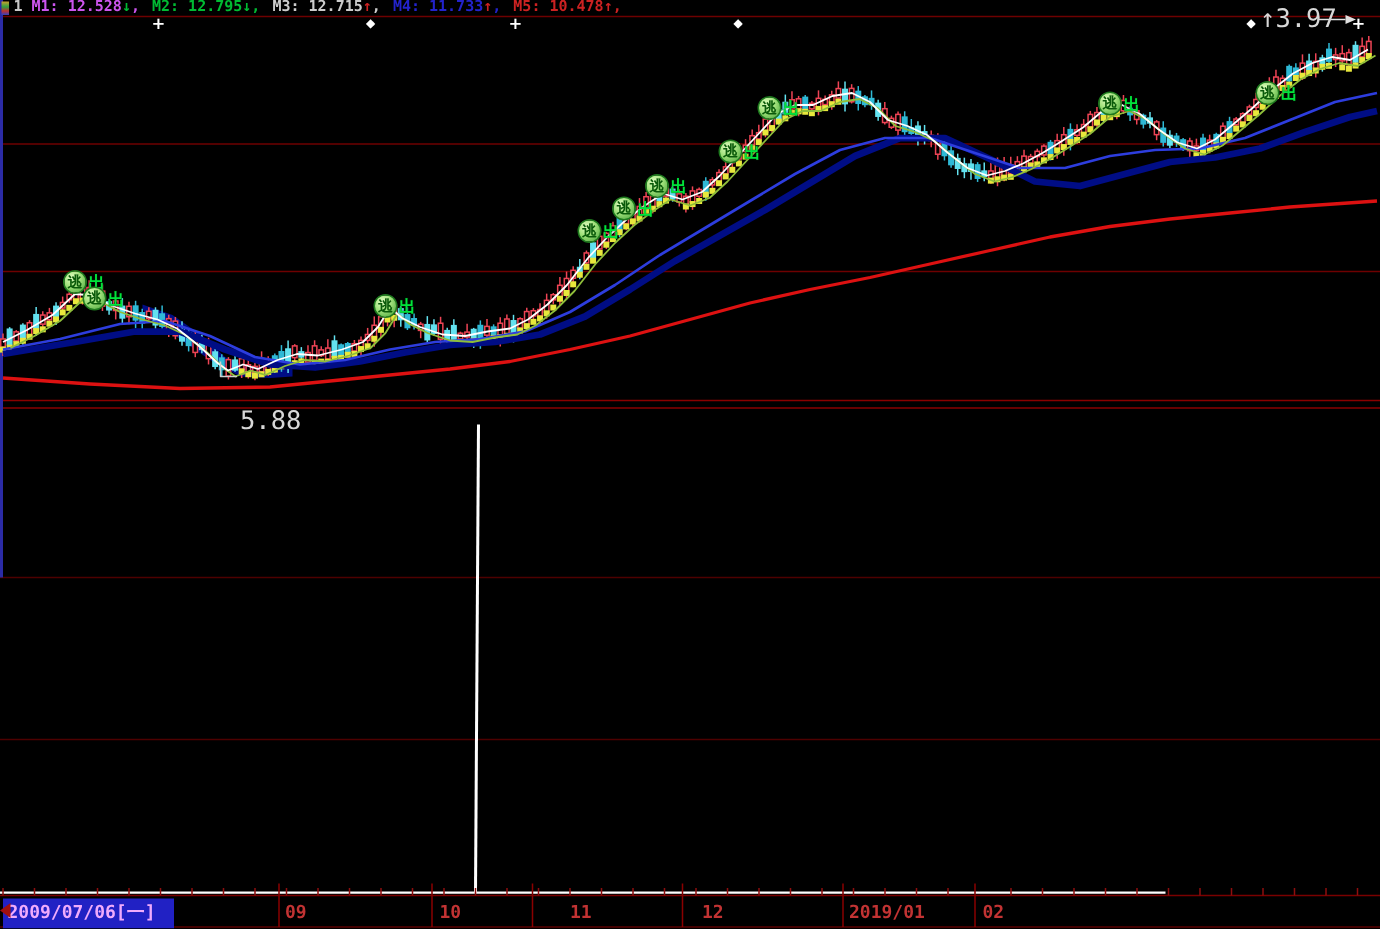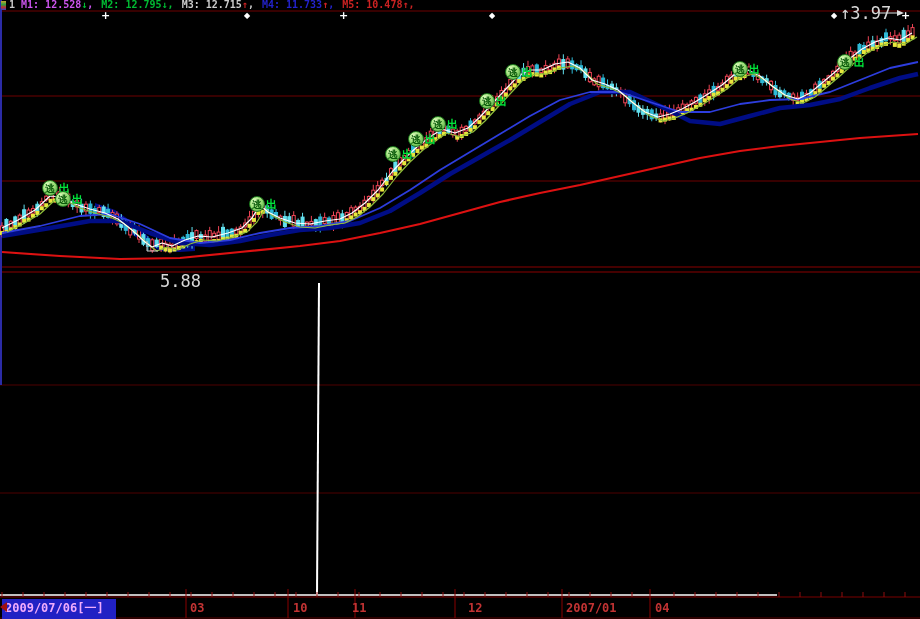--- a/index.html
+++ b/index.html
@@ -713,23 +713,23 @@
       <span class="sell-out" style="left: 749px; top: 64px;">出</span>
       <div class="sell" style="left: 837px; top: 54px;">逃</div>
       <span class="sell-out" style="left: 854px; top: 57px;">出</span>
     </div>
 
   <span class="annot" style="left:160px;top:246px;margin-top:30px;">5.88</span>
   <span class="annot" style="left:840px;top:8px;"><span>↑</span><span>3.97</span></span>
 
   <div class="datebox">2009/07/06[一]</div>
   <div id="mlabels">
-      <span class="mlabel" style="left: 190px;">03</span>
+      <span class="mlabel" style="left: 190px;">09</span>
       <span class="mlabel" style="left: 293px; text-align: right;">10</span>
-      <span class="mlabel" style="left: 352px;">11</span>
+      <span class="mlabel" style="left: 380px;">11</span>
       <span class="mlabel" style="left: 468px;">12</span>
-      <span class="mlabel" style="left: 566px;">2007/01</span>
-      <span class="mlabel" style="left: 655px;">04</span>
+      <span class="mlabel" style="left: 566px;">2019/01</span>
+      <span class="mlabel" style="left: 655px;">02</span>
     </div>
   <div class="corner-glyph"></div>
 
 
 </div>
 
 </body></html>

